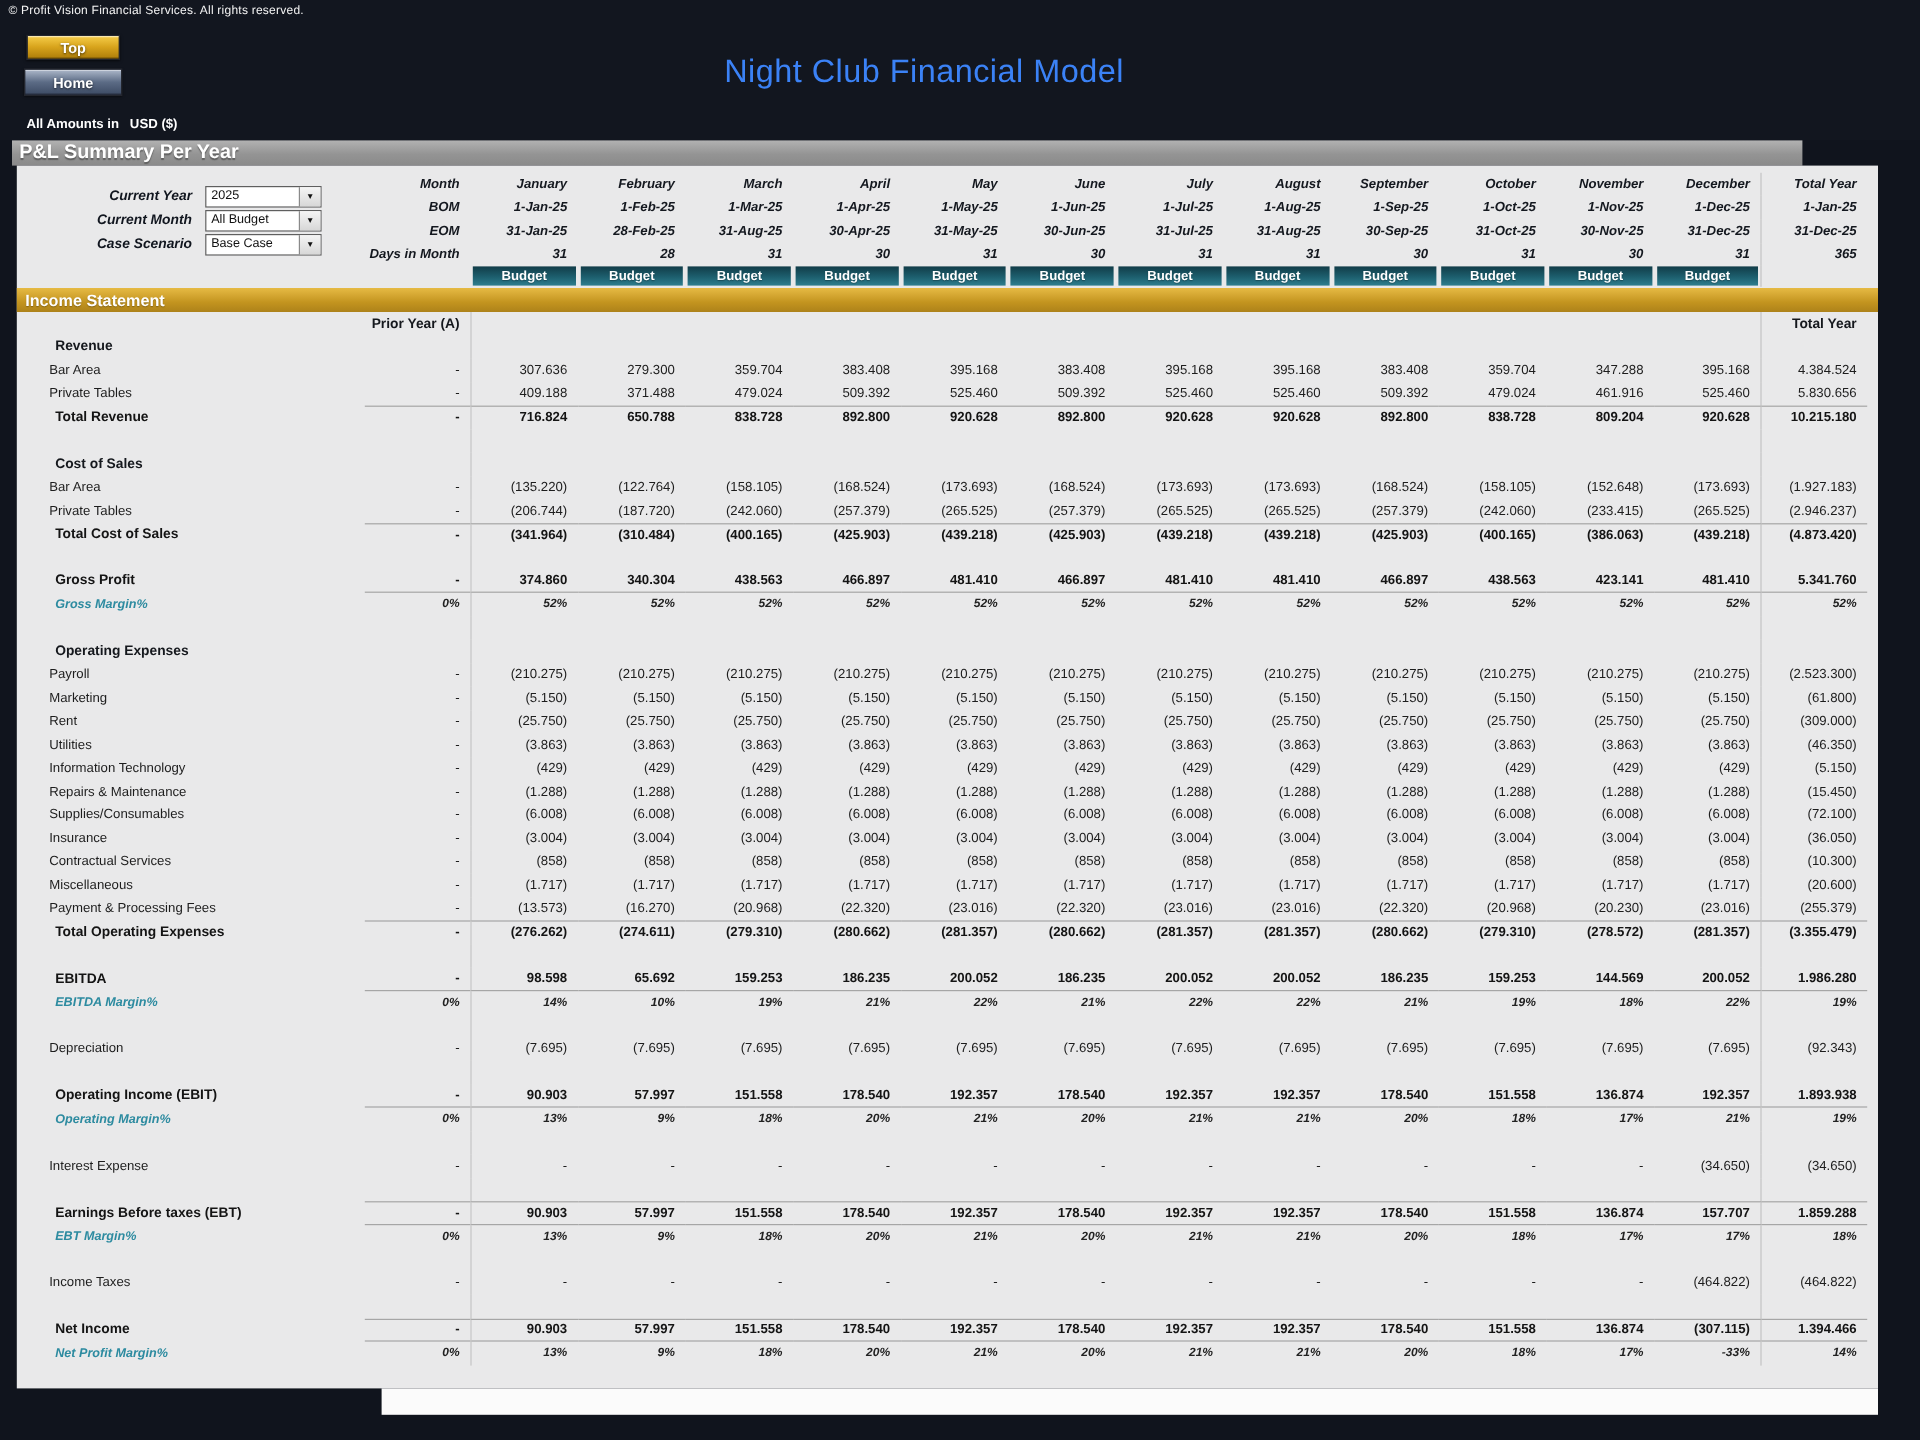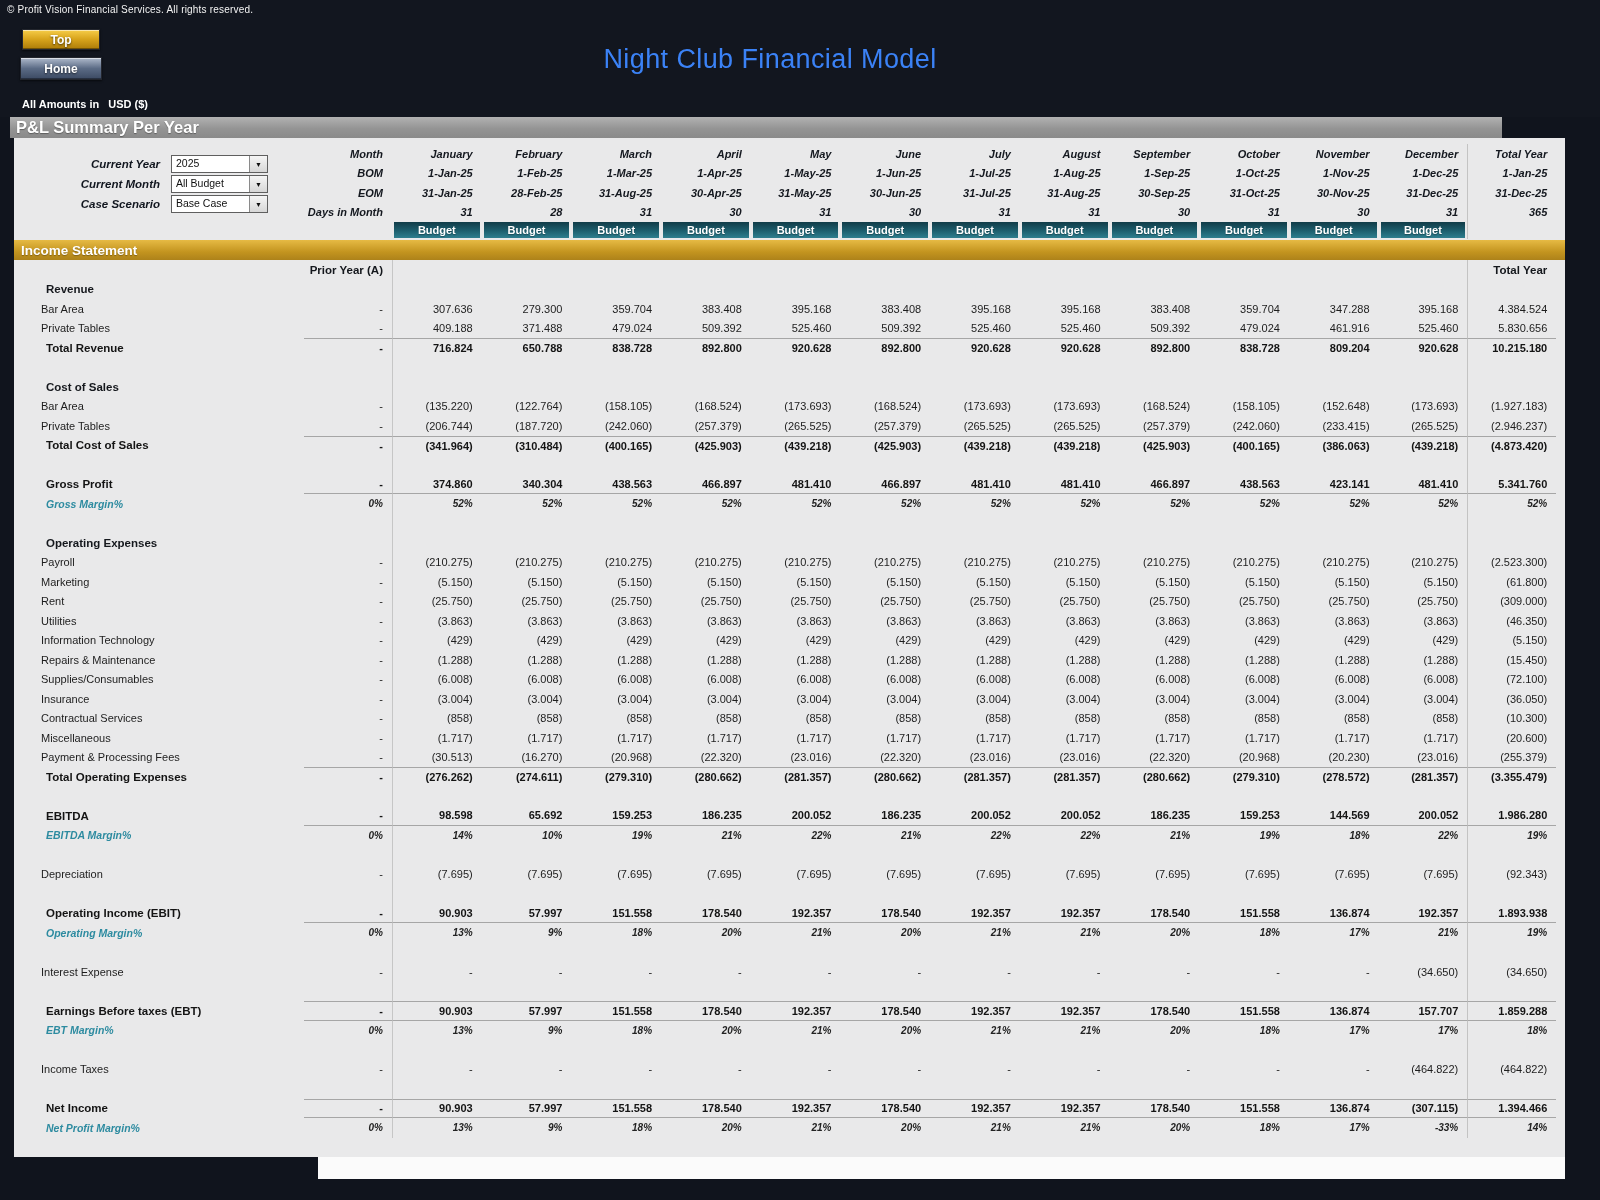--- a/index.html
+++ b/index.html
@@ -641,21 +641,21 @@
         <div class="c ">(1.717)</div>
         <div class="c ">(1.717)</div>
         <div class="c ">(1.717)</div>
         <div class="c ">(1.717)</div>
         <div class="c  vdec">(1.717)</div>
         <div class="c ">(20.600)</div>
       </div>
       <div class="row itm">
         <div class="c c-label">Payment &amp; Processing Fees</div>
         <div class="c ">-</div>
-        <div class="c vjan">(30.513)</div>
+        <div class="c vjan">(13.573)</div>
         <div class="c ">(16.270)</div>
         <div class="c ">(20.968)</div>
         <div class="c ">(22.320)</div>
         <div class="c ">(23.016)</div>
         <div class="c ">(22.320)</div>
         <div class="c ">(23.016)</div>
         <div class="c ">(23.016)</div>
         <div class="c ">(22.320)</div>
         <div class="c ">(20.968)</div>
         <div class="c ">(20.230)</div>

